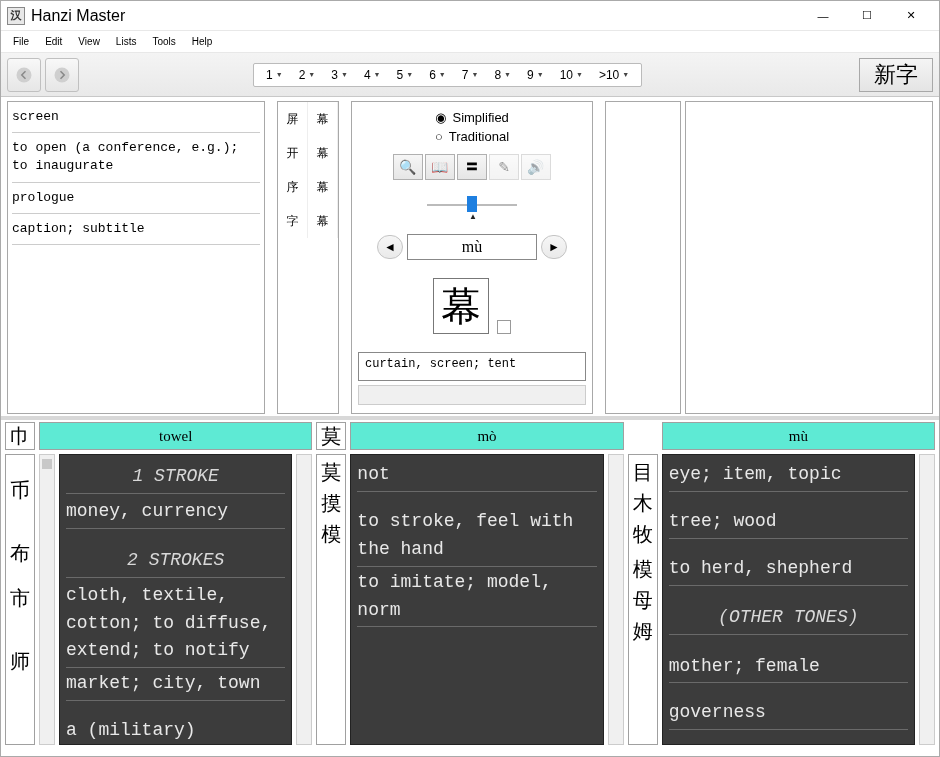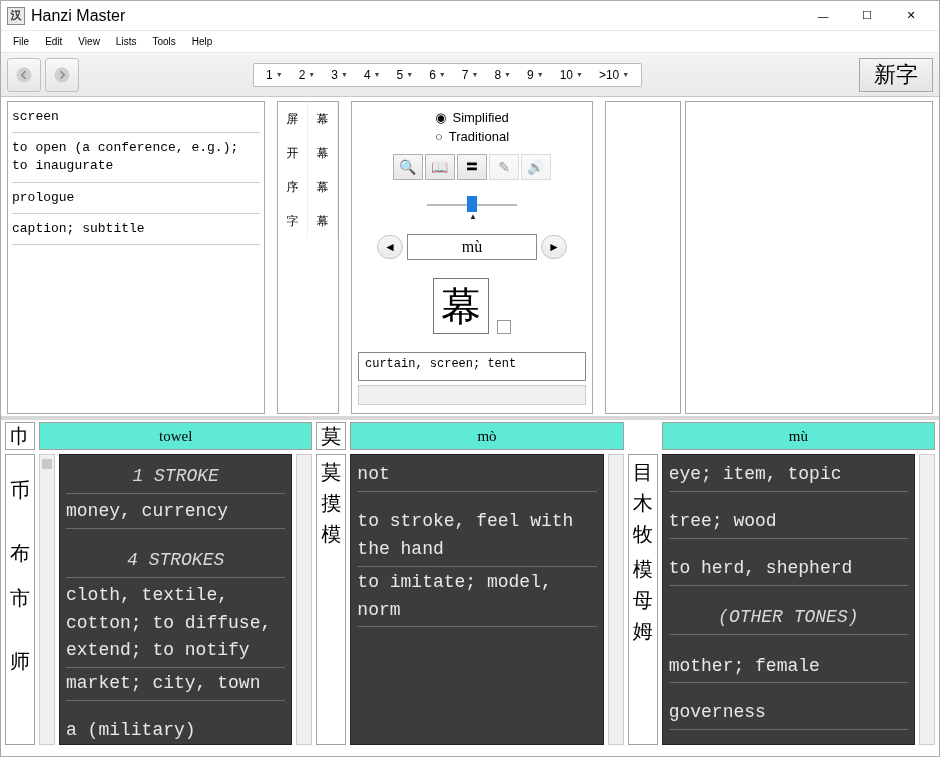--- a/index.html
+++ b/index.html
@@ -250,21 +250,21 @@
         <span></span>
         <span>师</span>
       </div>
       <div class="scroll-col">
           <div class="thumb-top"></div>
         </div>
       <div class="dark-panel" id="sec0">
           <div class="hdr">1 STROKE</div>
           <div class="entry">money, currency</div>
           <div style="height: 14px;"></div>
-          <div class="hdr">4 STROKES</div>
+          <div class="hdr">2 STROKES</div>
           <div class="entry">cloth, textile, cotton; to diffuse, extend; to notify</div>
           <div class="entry">market; city, town</div>
           <div style="height: 14px;"></div>
           <div class="entry">a (military) division; teacher</div>
         </div>
       <div class="dark-scroll"></div>
     </div>
   </div>
 
   <div class="section">

